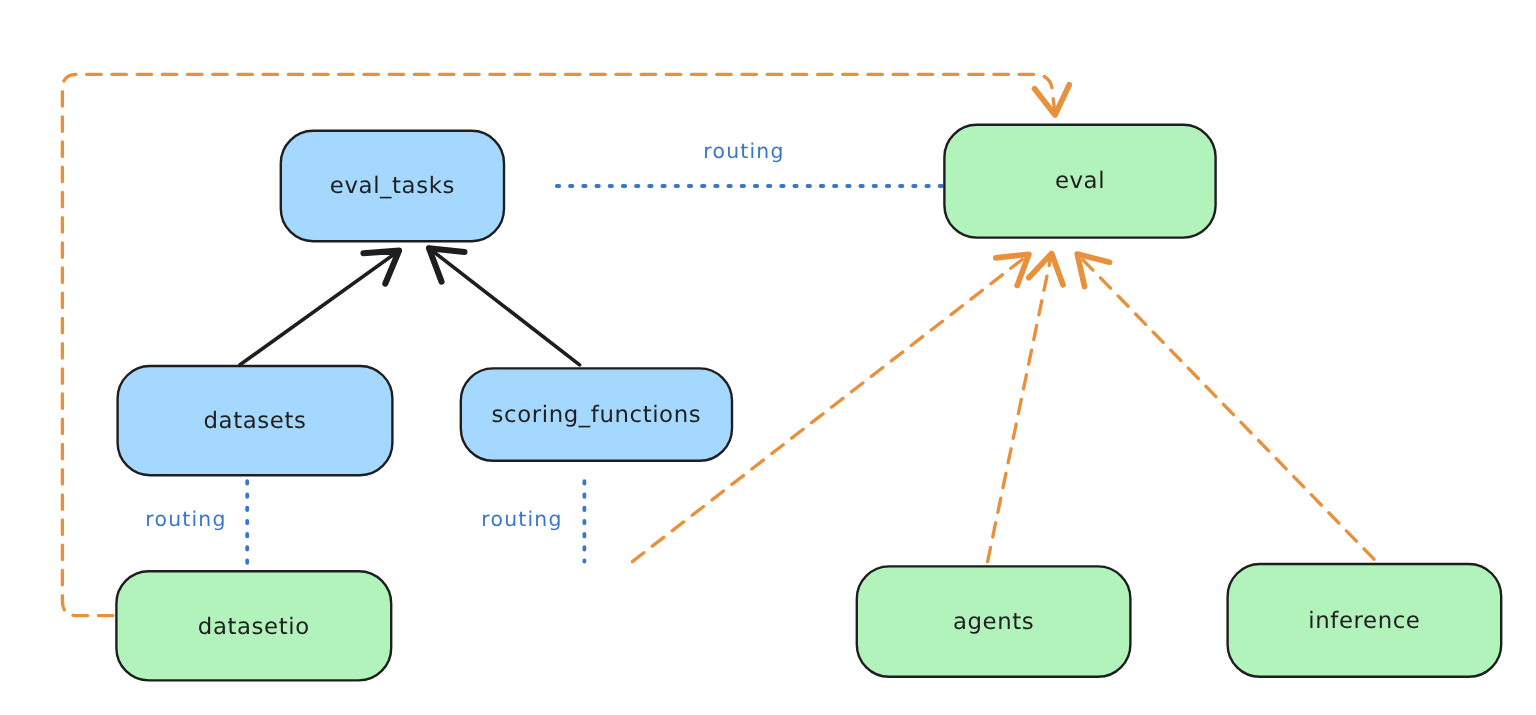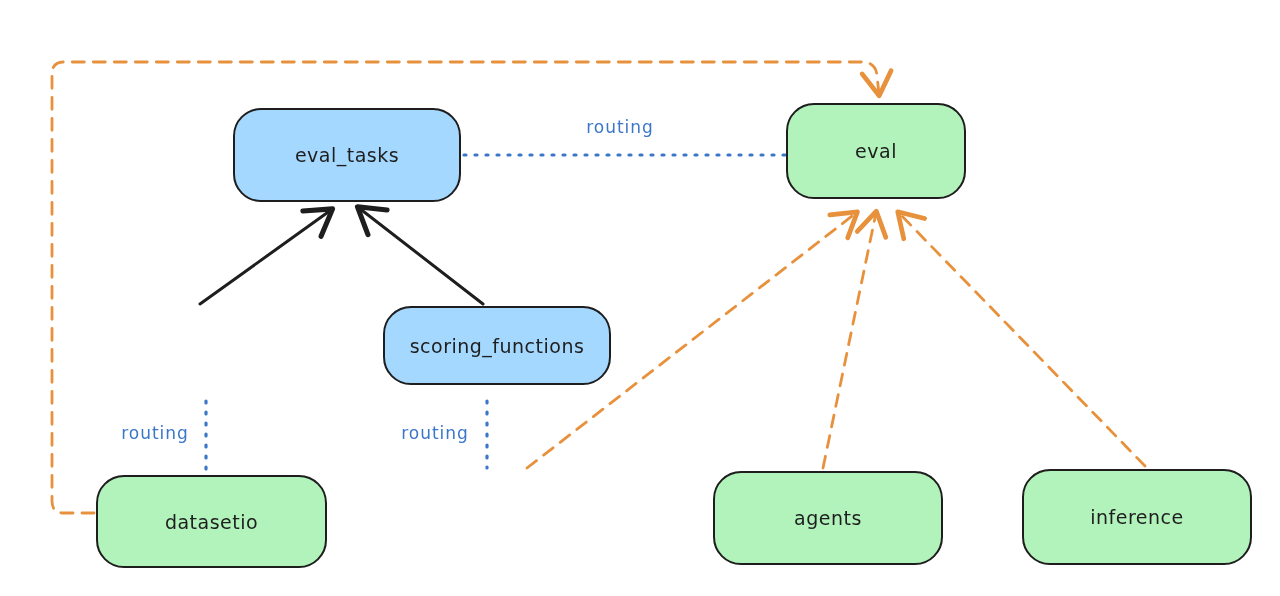--- a/index.html
+++ b/index.html
@@ -60,28 +60,31 @@
     <path d="M 206,401 L 206,471" fill="none" stroke-width="3.2" stroke-dasharray="2 9" stroke-linecap="round" stroke="#3b77c9"></path>
     <path d="M 487,401 L 487,468" fill="none" stroke-width="3.2" stroke-dasharray="2 9" stroke-linecap="round" stroke="#3b77c9"></path>
 
     <path d="M 94,513 L 64,513 Q 52,513 52,501 L 52,74 Q 52,62 64,62 L 862,62 Q 876,62 877,76 L 879,94" fill="none" stroke-width="2.8" stroke-dasharray="12 9" stroke-linecap="round" marker-end="url(#arrow-orange)" stroke="#e8913d"></path>
 
     <path d="M 527,468 L 856,213" fill="none" stroke-width="2.8" stroke-dasharray="12 9" stroke-linecap="round" marker-end="url(#arrow-orange)" stroke="#e8913d"></path>
     <path d="M 823,468 L 876,213" fill="none" stroke-width="2.8" stroke-dasharray="12 9" stroke-linecap="round" marker-end="url(#arrow-orange)" stroke="#e8913d"></path>
     <path d="M 1145,466 L 899,213" fill="none" stroke-width="2.8" stroke-dasharray="12 9" stroke-linecap="round" marker-end="url(#arrow-orange)" stroke="#e8913d"></path>
   </svg>
 
-  <div class="node" style="left: 233px; top: 108px; width: 228px; height: 94px; background-color: rgb(165, 216, 255);">
+  <div class="node" style="left: 233px; top: 108px; width: 188px; height: 94px; background-color: rgb(165, 216, 255);">
     <span>eval_tasks</span>
   </div>
 
-  <div class="node" style="left: 786px; top: 103px; width: 180px; height: 96px; background-color: rgb(178, 242, 187);">
+  <div class="node" style="left: 786px; top: 103px; width: 228px; height: 96px; background-color: rgb(178, 242, 187);">
     <span>eval</span>
   </div>
 
+  <div class="node" style="left: 97px; top: 304px; width: 231px; height: 93px; background-color: rgb(165, 216, 255);">
+    <span>datasets</span>
+  </div>
 
   <div class="node" style="left: 383px; top: 306px; width: 228px; height: 79px; background-color: rgb(165, 216, 255);">
     <span>scoring_functions</span>
   </div>
 
   <div class="node" style="left: 96px; top: 475px; width: 231px; height: 93px; background-color: rgb(178, 242, 187);">
     <span>datasetio</span>
   </div>
 
 

